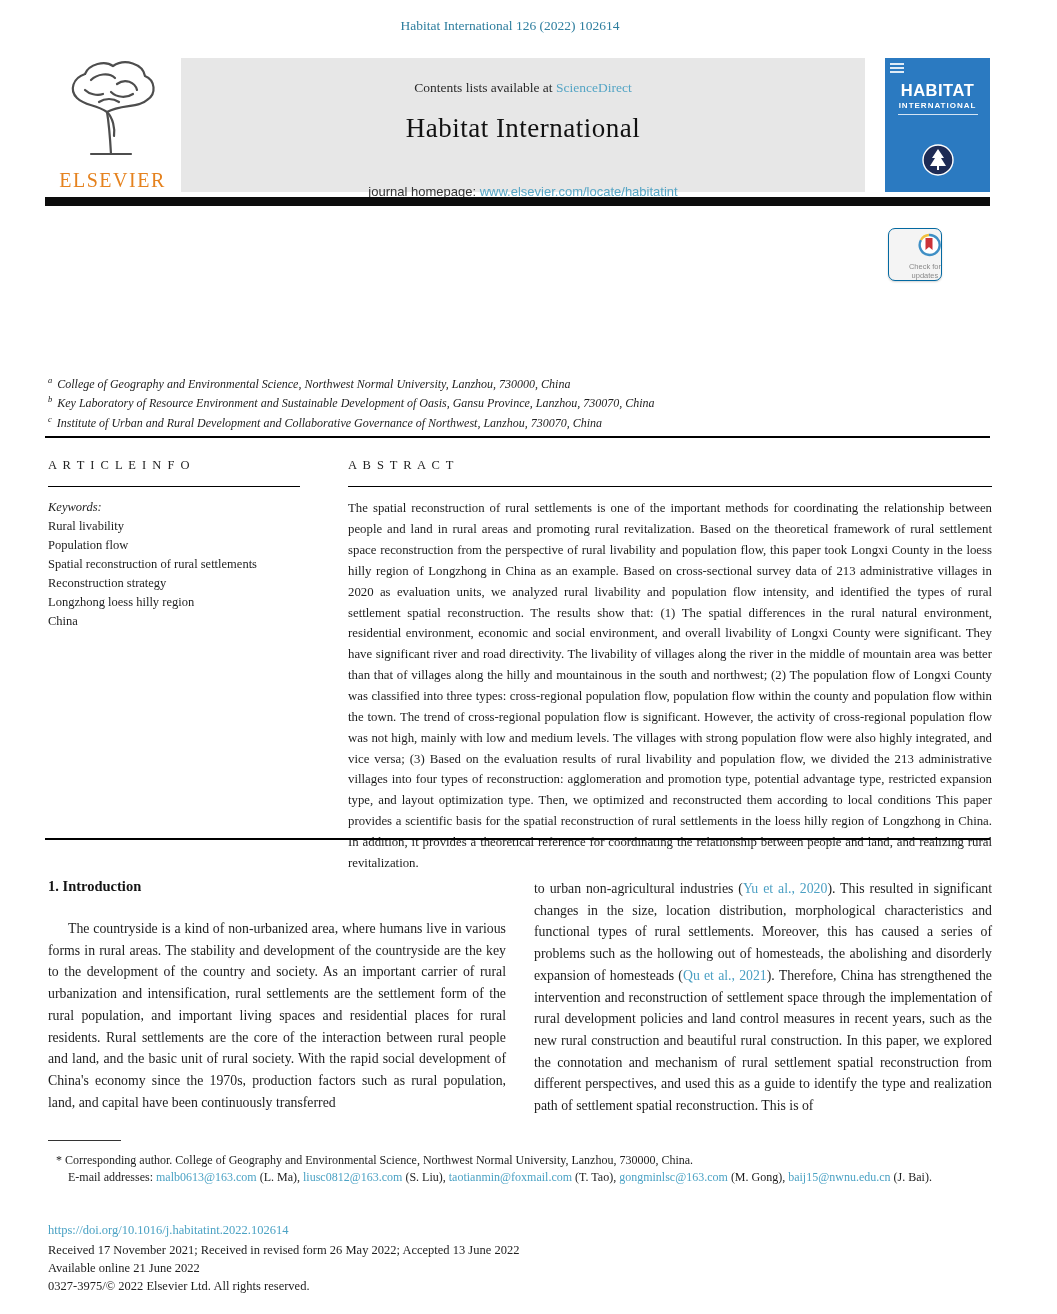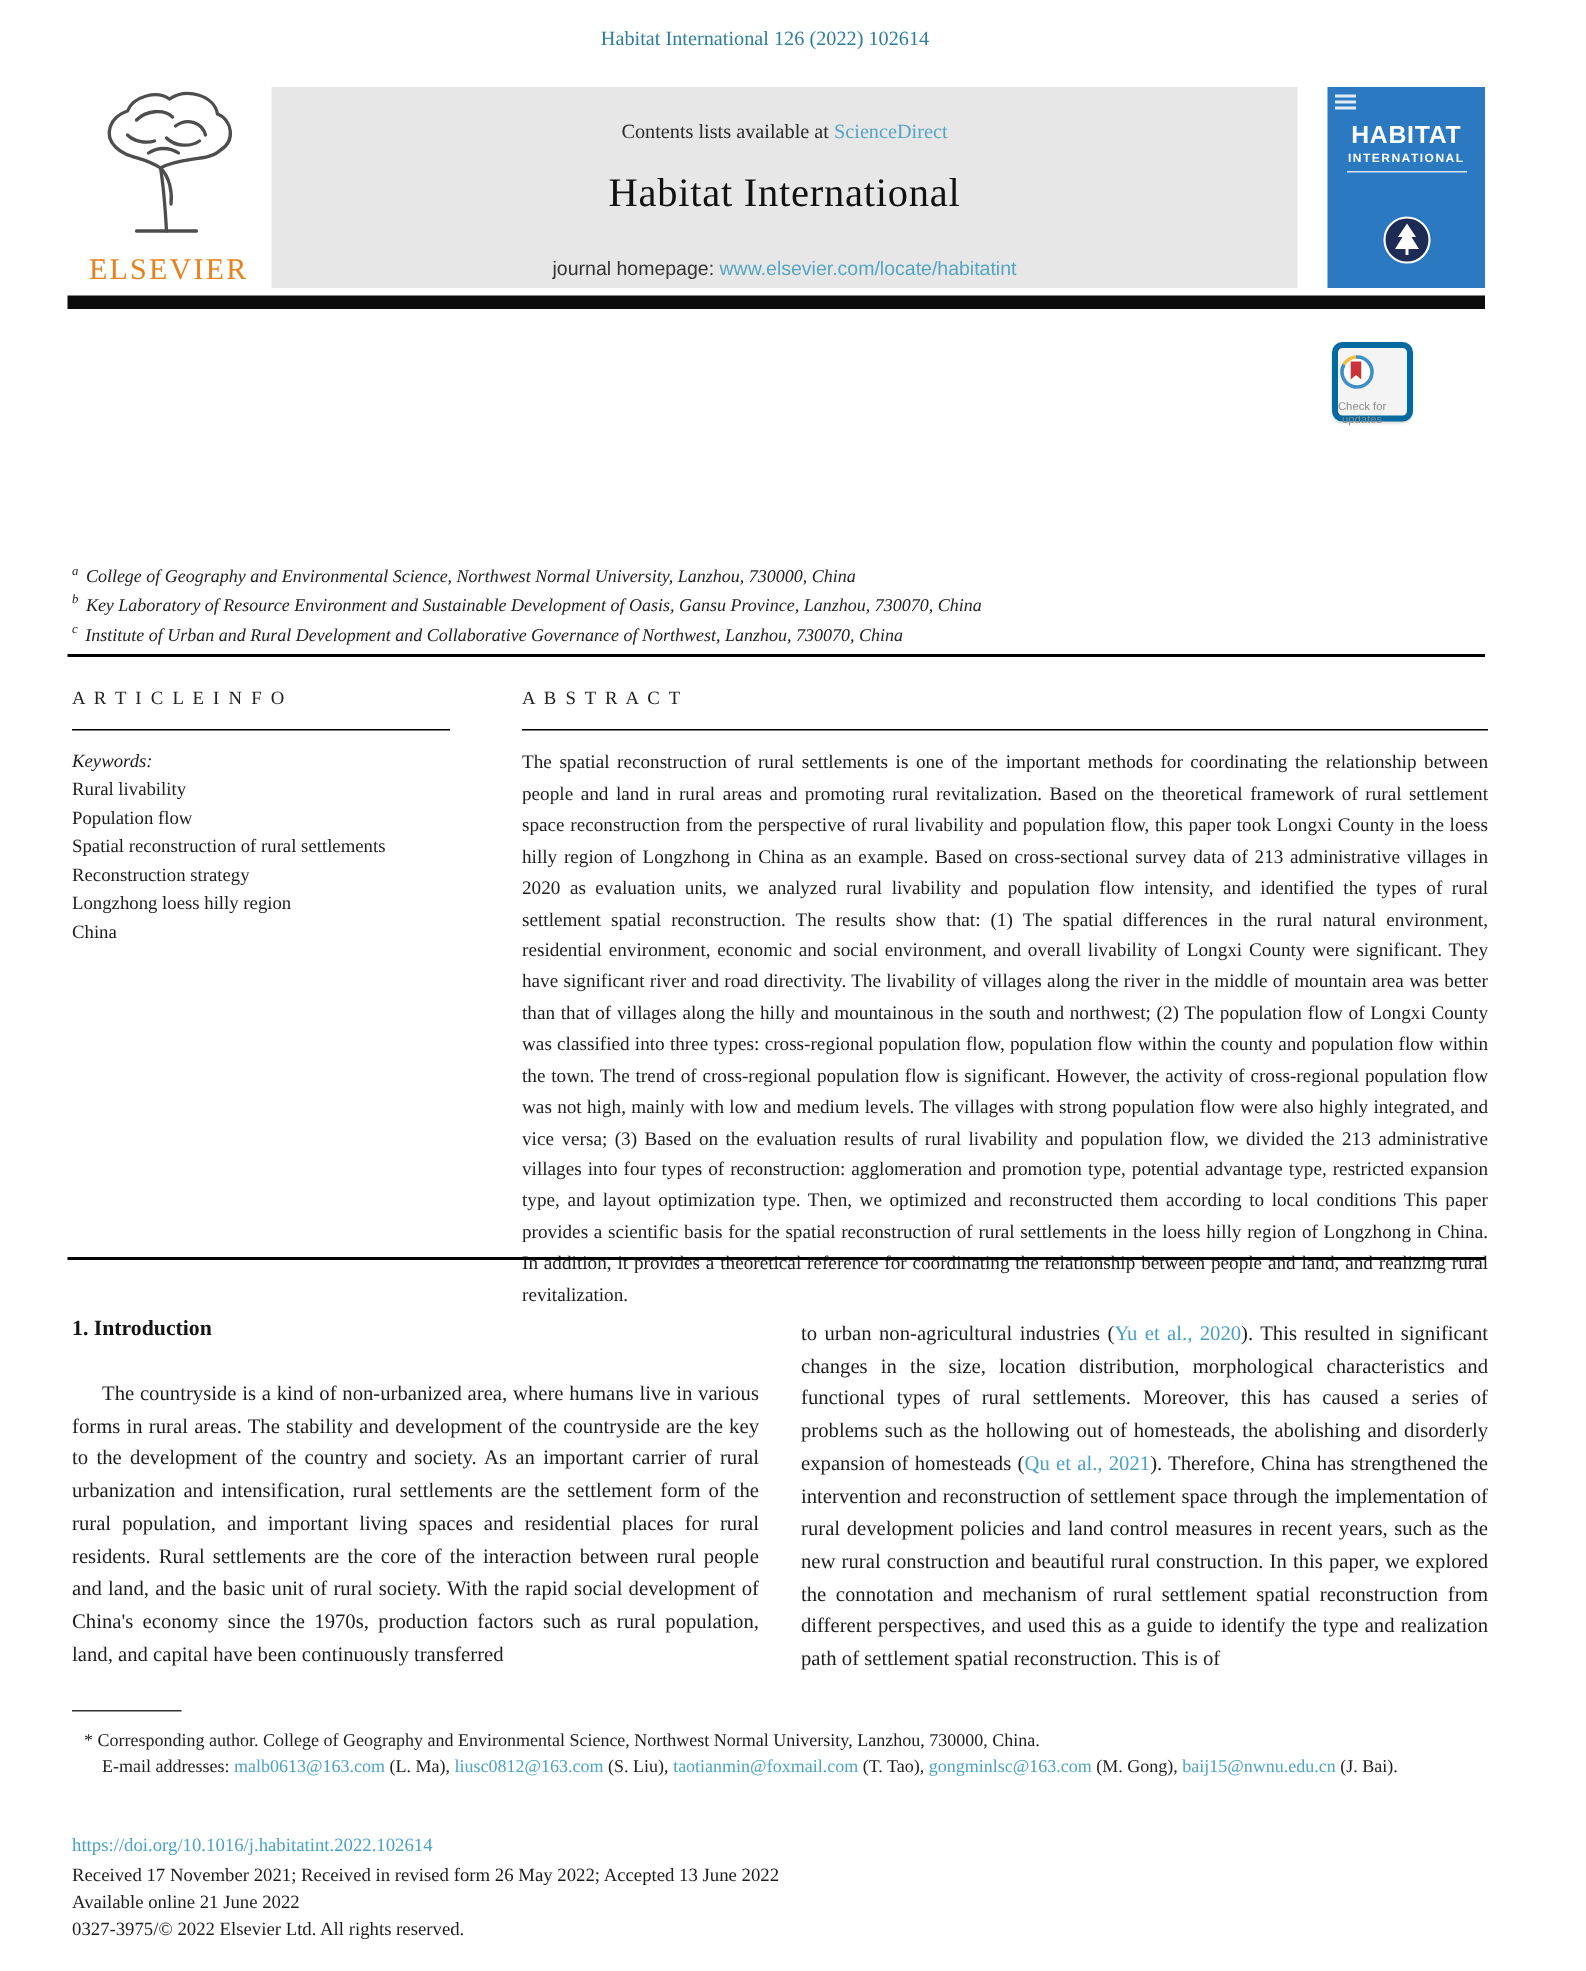--- a/index.html
+++ b/index.html
@@ -36,21 +36,21 @@
     display: flex; flex-direction: column; align-items: center;
     padding-top: 22px; position: relative;
   }
   .contents-line { font-size: 13.5px; color: #2a2a2a; }
   .link-teal { color: #55a5c5; cursor: pointer; }
   .journal-title-big {
     font-size: 27px; color: #111; margin-top: 17px; letter-spacing: 0.5px;
   }
   .homepage-line {
     font-family: "Liberation Sans", sans-serif;
-    font-size: 13px; color: #333; margin-top: 27px;
+    font-size: 13px; color: #333; margin-top: 40px;
   }
   .cover-gap { width: 20px; background: #ffffff; }
   .cover-box {
     width: 105px; background: #2b7ac1; position: relative; color: #ffffff;
     display: flex; flex-direction: column; align-items: center;
   }
   .cover-marks { position: absolute; top: 5px; left: 5px; }
   .cover-marks div { width: 14px; height: 2px; background: rgba(255,255,255,0.85); margin-bottom: 2px; }
   .cover-title-1 {
     font-family: "Liberation Sans", sans-serif; font-weight: bold;
@@ -63,23 +63,23 @@
   .cover-rule { width: 80px; height: 1px; background: rgba(255,255,255,0.8); margin-top: 4px; }
   .cover-emblem { margin-top: 28px; }
   .black-bar { position: absolute; top: 197px; left: 45px; width: 945px; height: 9px; background: #0c0c0c; }
   
   .article-title {
     position: absolute; top: 249px; left: 48px; width: 790px;
     font-size: 23.5px; color: #141414; line-height: 1.42; letter-spacing: 0.2px;
   }
   .check-badge {
     position: absolute; top: 228px; left: 888px; width: 54px; height: 53px;
-    background: #f4f4f4; border: 4px solid #0369a1; border-radius: 7px;
+    background: #f4f4f4; border: 1px solid #0369a1; border-radius: 7px;
     box-shadow: 0 1px 2px rgba(0,0,0,0.18);
-    display: flex; flex-direction: column; align-items: flex-start; padding-top: 4px;
+    display: flex; flex-direction: column; align-items: flex-end; padding-top: 4px;
     cursor: pointer;
   }
   .check-badge-text {
     font-family: "Liberation Sans", sans-serif; font-size: 7.5px; color: #8a8a8a;
     text-align: center; line-height: 1.25; margin-top: 1px;
   }
   .authors-line { position: absolute; top: 337px; left: 48px; width: 900px; font-size: 16.5px; color: #141414; }
   .authors-line sup { font-size: 10px; color: #5aa7c7; }
   .affiliations { position: absolute; top: 374px; left: 48px; width: 900px; font-size: 12px; font-style: italic; color: #222; line-height: 1.45; }
   .affiliations sup { font-size: 8.5px; margin-right: 2px; }

